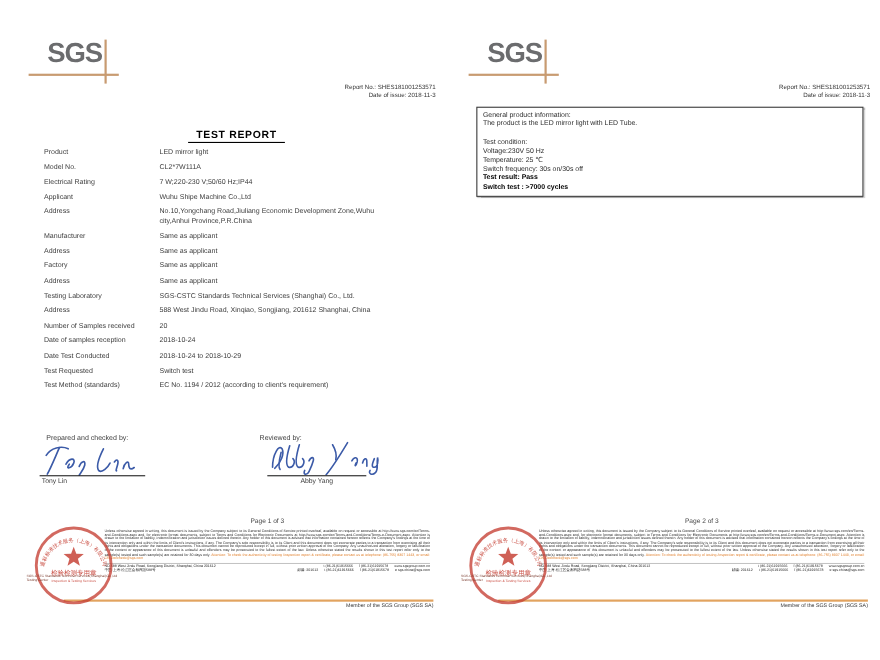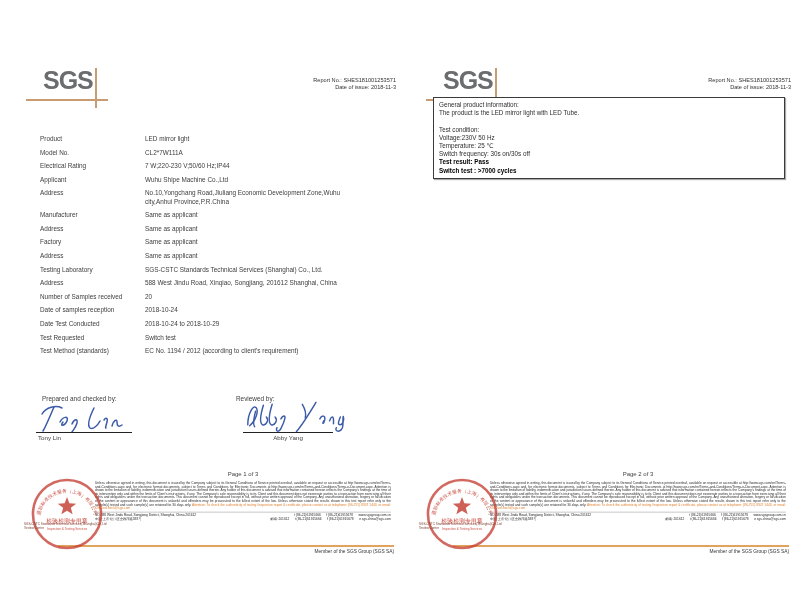--- a/index.html
+++ b/index.html
@@ -3,21 +3,21 @@
 <meta charset="utf-8">
 <style>
   html,body{margin:0;padding:0;background:#ffffff;}
   .canvas{position:relative;width:800px;height:600px;background:#ffffff;overflow:hidden;
           font-family:"Liberation Sans","DejaVu Sans",sans-serif;color:#3a3a3a;}
   .page{position:absolute;top:0;width:400px;height:600px;}
   #page1{left:0;}
   #page2{left:395px;}
 
   
-  .logo{position:absolute;left:26px;top:30px;width:90px;height:65px;margin-top:32px;}
+  .logo{position:absolute;left:26px;top:30px;width:90px;height:65px;}
   .logo-text{position:absolute;left:17px;top:6px;font-size:25px;line-height:25px;font-weight:bold;
              color:#6b6c6e;letter-spacing:-1px;}
   .logo-hline{position:absolute;left:0;top:37px;width:82px;height:2px;background:#c89b71;}
   .logo-vline{position:absolute;left:69px;top:6px;width:1.5px;height:40px;background:#c89b71;}
 
   
   .report-meta{position:absolute;right:4px;top:77px;text-align:right;font-size:5.6px;line-height:6.8px;color:#333;}
 
   
   .title{position:absolute;left:140px;top:96px;width:150px;margin:0;text-align:center;}
@@ -72,20 +72,23 @@
       <span class="logo-text">SGS</span>
       <span class="logo-hline"></span>
       <span class="logo-vline"></span>
     </div>
 
     <div class="report-meta">
       <div>Report No.: SHES181001253571</div>
       <div>Date of issue: 2018-11-3</div>
     </div>
 
+    <h1 class="title">
+      <span class="title-text">TEST REPORT</span>
+    </h1>
 
     <div class="fields">
       <div class="row">
           <span class="lbl">Product</span>
           <span class="val">LED mirror light</span>
         </div>
       <div class="row">
           <span class="lbl">Model No.</span>
           <span class="val">CL2*7W111A</span>
         </div>

